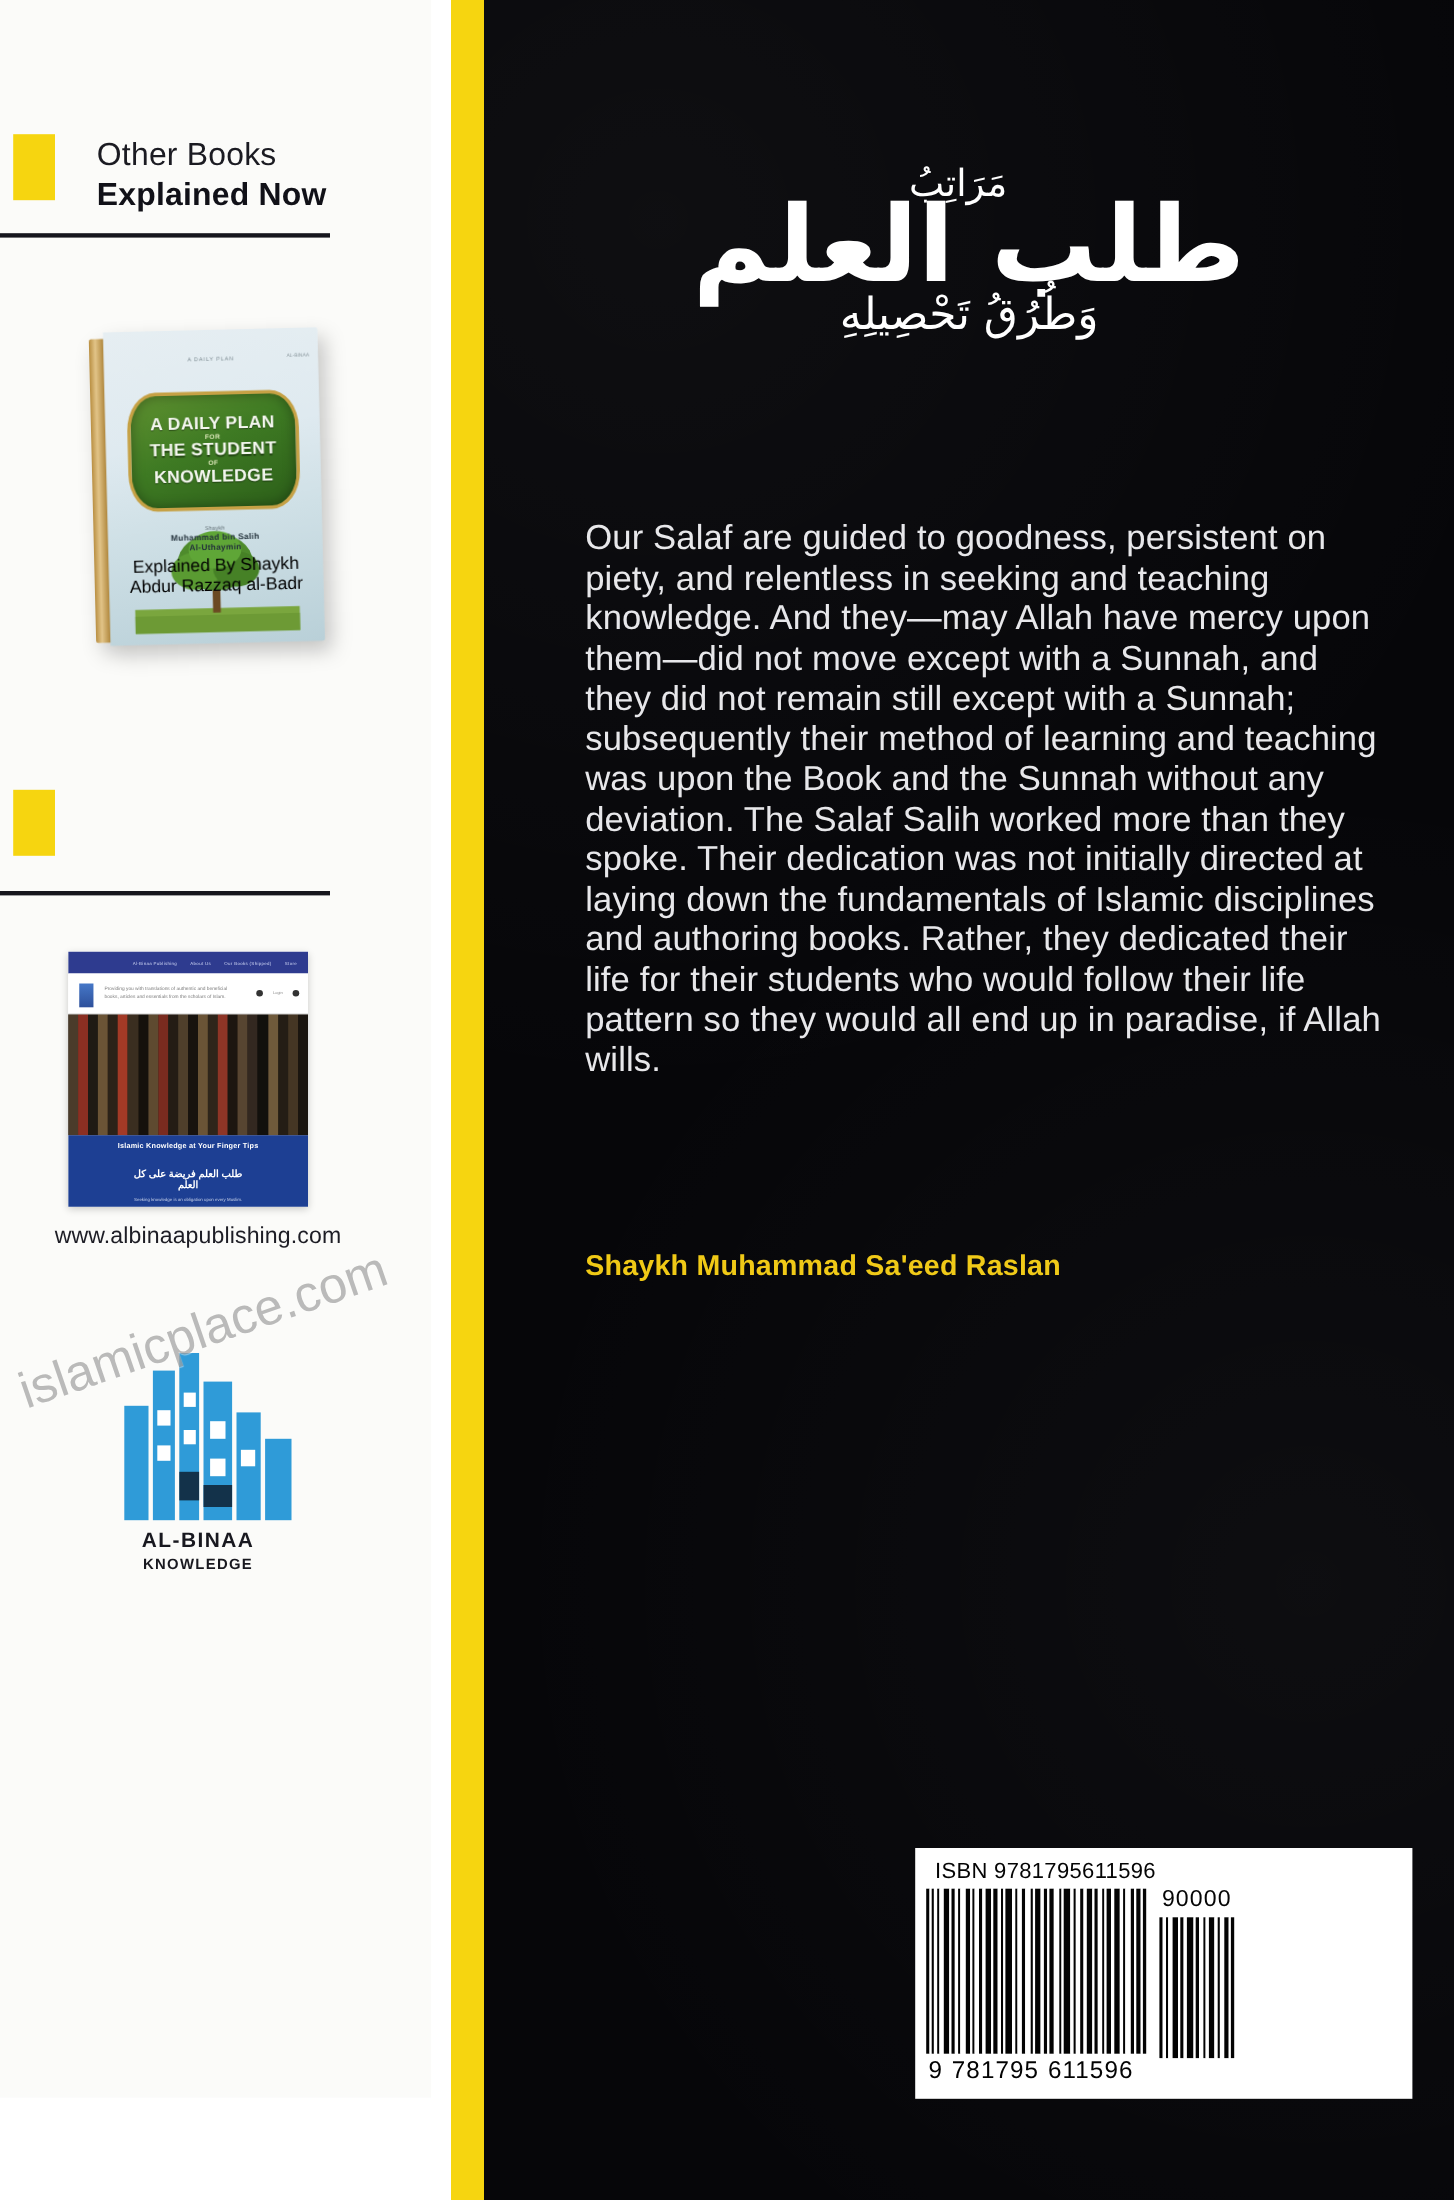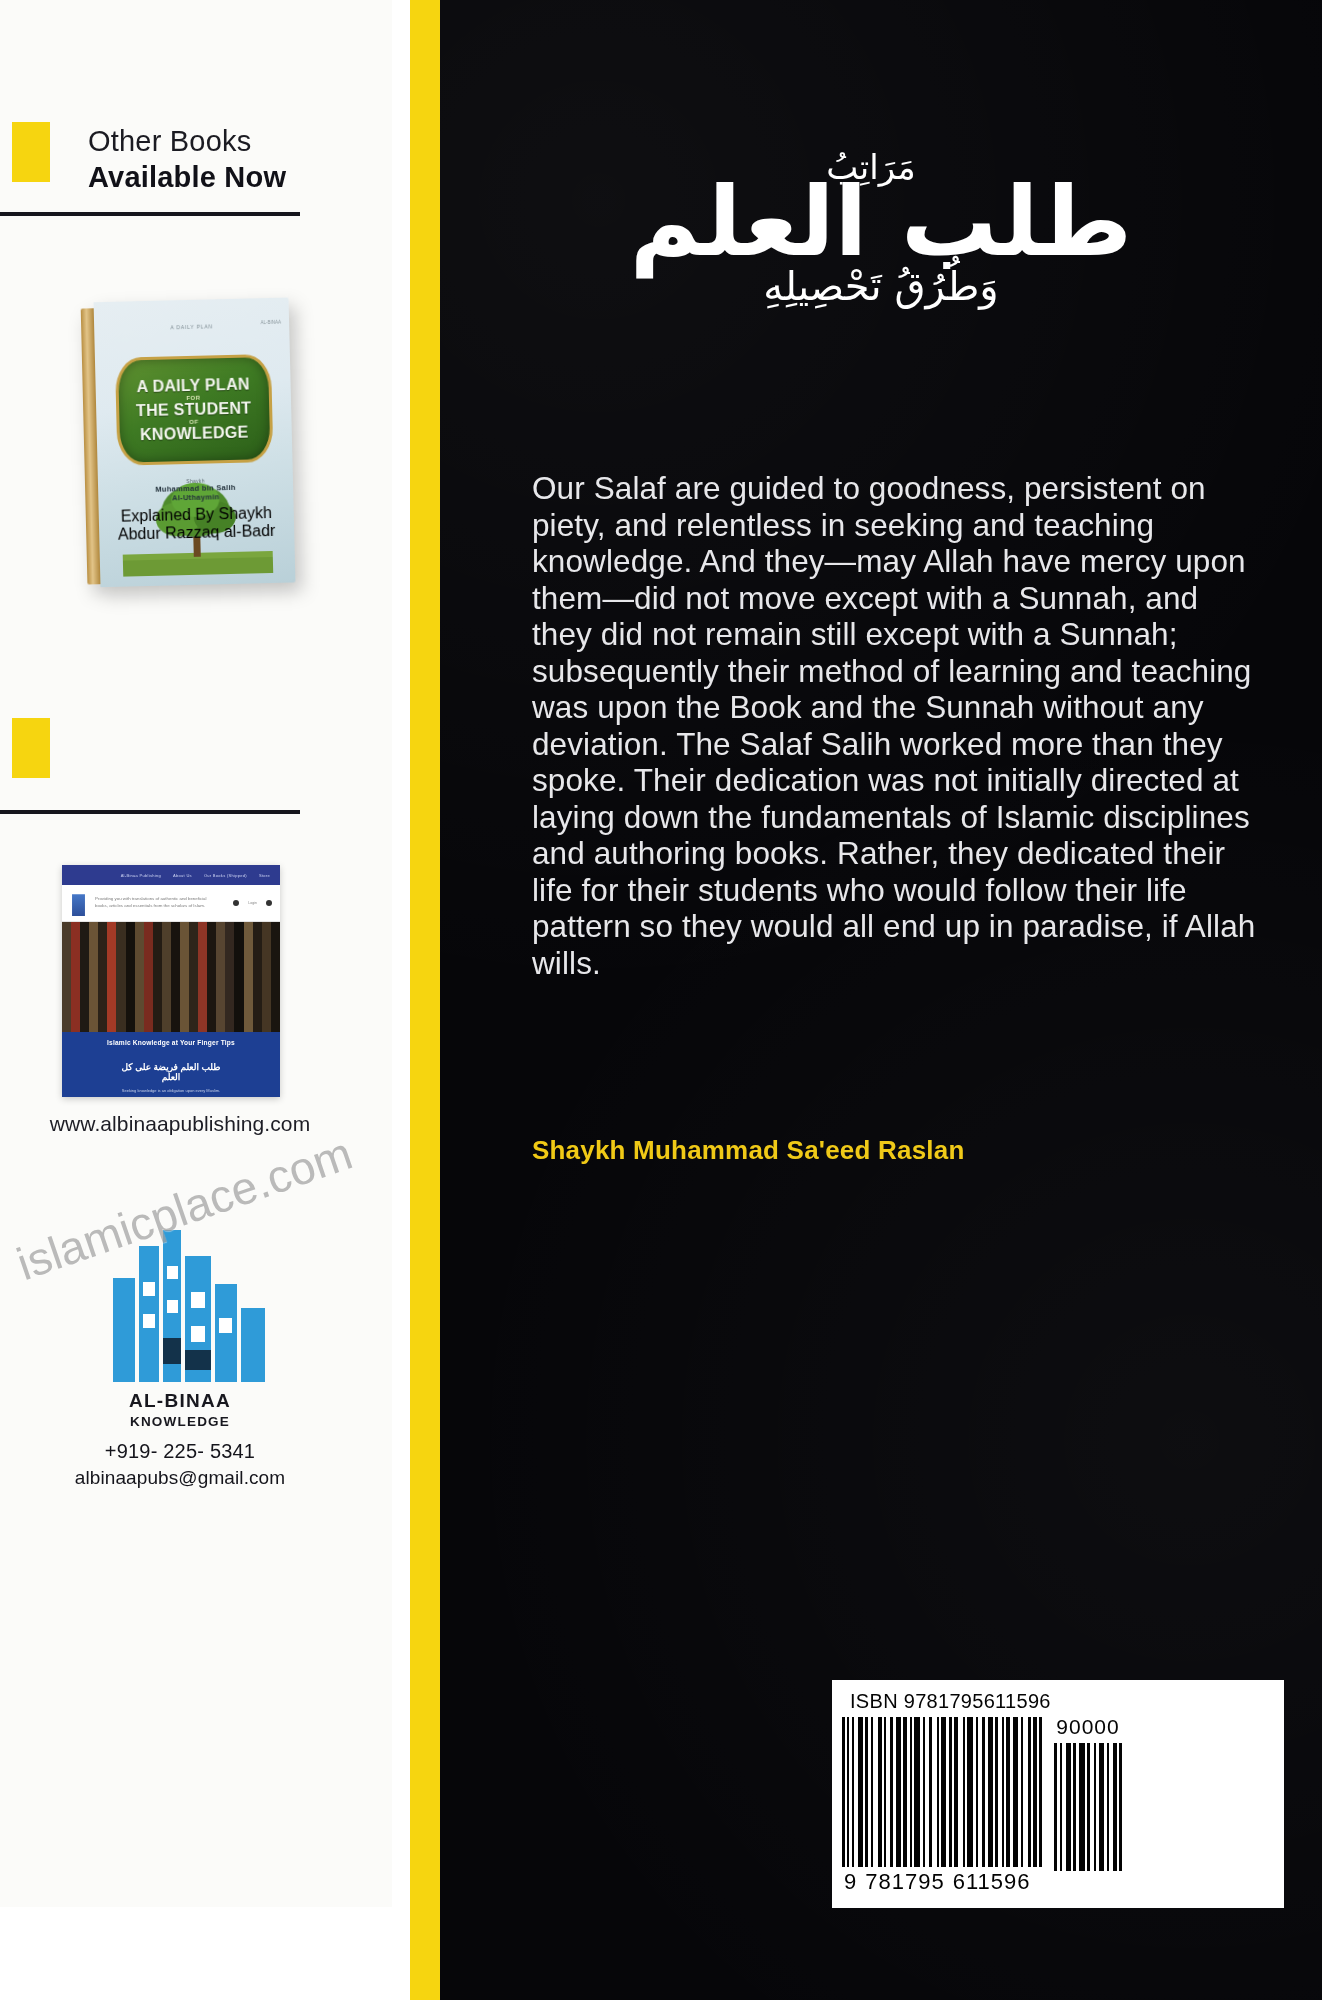--- a/index.html
+++ b/index.html
@@ -413,21 +413,21 @@
 
 <div class="cover">
 
   <div class="left-panel">
 
     <div class="accent-square accent-1"></div>
     <div class="accent-square accent-2"></div>
 
     <div class="section-head head-1">
       <div class="line1">Other Books</div>
-      <div class="line2">Available Now</div>
+      <div class="line2">Explained Now</div>
     </div>
     <div class="rule rule-1"></div>
 
     <div class="book-thumb">
       <div class="book-spine-edge"></div>
       <div class="book-face">
         <div class="bf-toptext">A DAILY PLAN</div>
         <div class="bf-corner">AL-BINAA</div>
 
         <svg class="bf-tree" viewBox="0 0 150 108">
@@ -538,24 +538,20 @@
       <g fill="#13324a">
         <rect x="58" y="116" width="18" height="26"></rect>
         <rect x="80" y="128" width="26" height="20"></rect>
       </g>
     </svg>
 
     <div class="pub-name">
       <div class="p1">AL-BINAA</div>
       <div class="p2">KNOWLEDGE</div>
     </div>
-    <div class="pub-contact">
-      <div class="c1">+919- 225- 5341</div>
-      <div class="c2">albinaapubs@gmail.com</div>
-    </div>
 
     <div class="white-gutter"></div>
     <div class="yellow-spine"></div>
   </div>
 
   <div class="right-panel">
 
     <div class="arabic-title">
       <div class="at-small">مَرَاتِبُ</div>
       <div class="at-main">طلب العلم</div>

